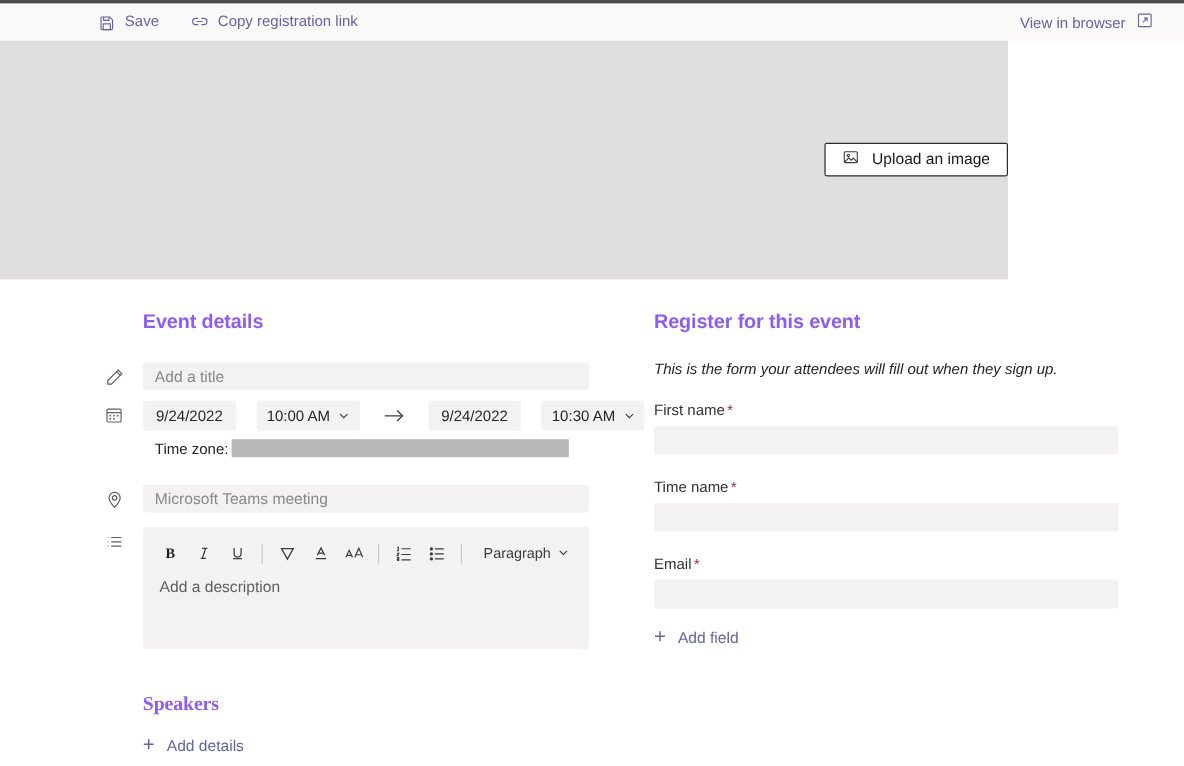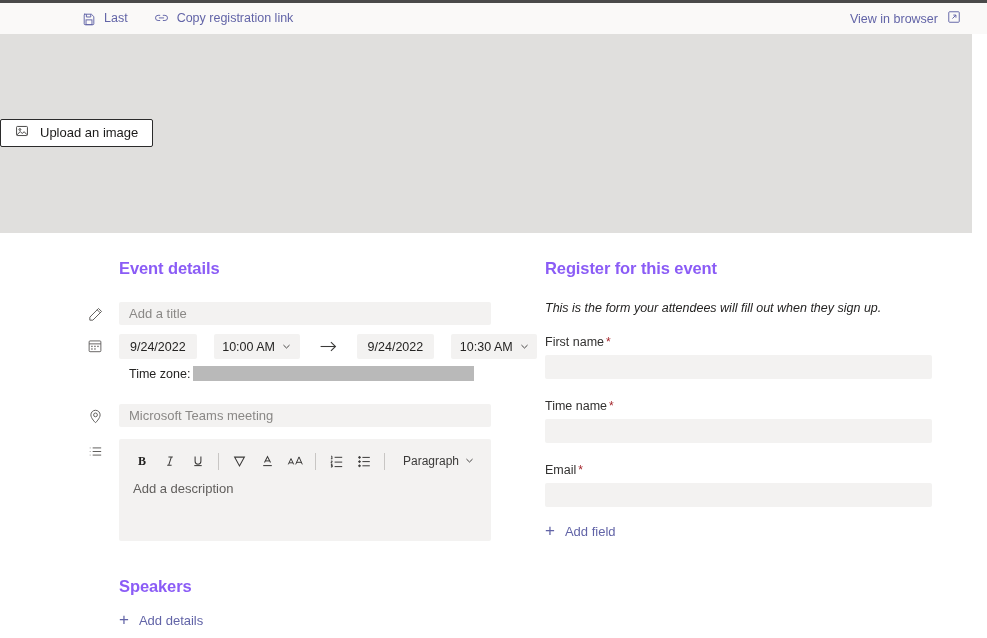--- a/index.html
+++ b/index.html
@@ -68,26 +68,26 @@
     color: #6264a7;
     font-size: 12.5px;
     cursor: pointer;
     white-space: nowrap;
   }
 
   
   .hero {
     position: absolute;
     top: 34px; left: 0;
-    width: 972px;
+    width: 840px;
     height: 199px;
     background: #e0dfdd;
     display: flex;
     align-items: center;
-    justify-content: flex-start;
+    justify-content: flex-end;
   }
 
   .upload-btn {
     display: flex;
     align-items: center;
     gap: 11px;
     background: #ffffff;
     border: 1px solid #2b2b2b;
     border-radius: 2px;
     height: 28px;
@@ -261,21 +261,21 @@
   }
 
   .editor-body {
     margin-top: 6px;
     font-size: 13px;
     color: #605e5c;
     padding-left: 4px;
   }
 
   
-  .speakers-title { margin-top: 36px; }
+  .speakers-title { margin-top: 36px; font-family: Liberation Serif, serif; }
 
   .add-link {
     display: flex;
     align-items: center;
     gap: 10px;
     color: #6264a7;
     font-size: 13px;
     cursor: pointer;
     margin-top: 16px;
     white-space: nowrap;
@@ -327,21 +327,21 @@
   <div class="cmd-left">
 
     <div class="cmd-item">
       <span>
         <svg width="14" height="14" viewBox="0 0 16 16" fill="none" stroke="#6264a7" stroke-width="1.1">
           <path d="M2.5 2.5h8.2L13.5 5.3v8.2a1 1 0 0 1-1 1h-9a1 1 0 0 1-1-1v-10a1 1 0 0 1 1-1z"></path>
           <path d="M5 2.5v3.2h5V2.5"></path>
           <rect x="4.6" y="9" width="6.8" height="5.5"></rect>
         </svg>
       </span>
-      <span>Last</span>
+      <span>Save</span>
     </div>
 
     <div class="cmd-item">
       <span>
         <svg width="15" height="15" viewBox="0 0 18 18" fill="none" stroke="#6264a7" stroke-width="1.15">
           <path d="M7.4 5.2H4.9a3.1 3.1 0 0 0 0 6.2h2.5"></path>
           <path d="M10.6 5.2h2.5a3.1 3.1 0 0 1 0 6.2h-2.5"></path>
           <path d="M5.9 8.3h6.2"></path>
         </svg>
       </span>

